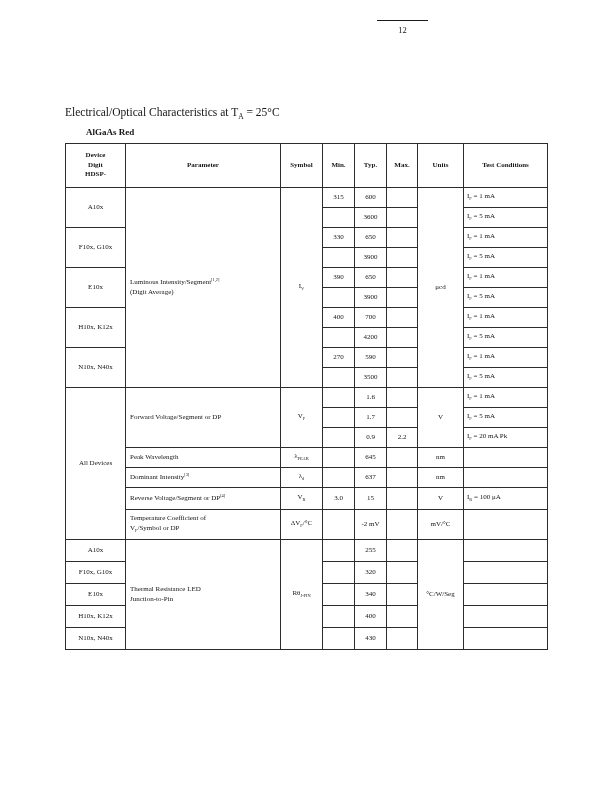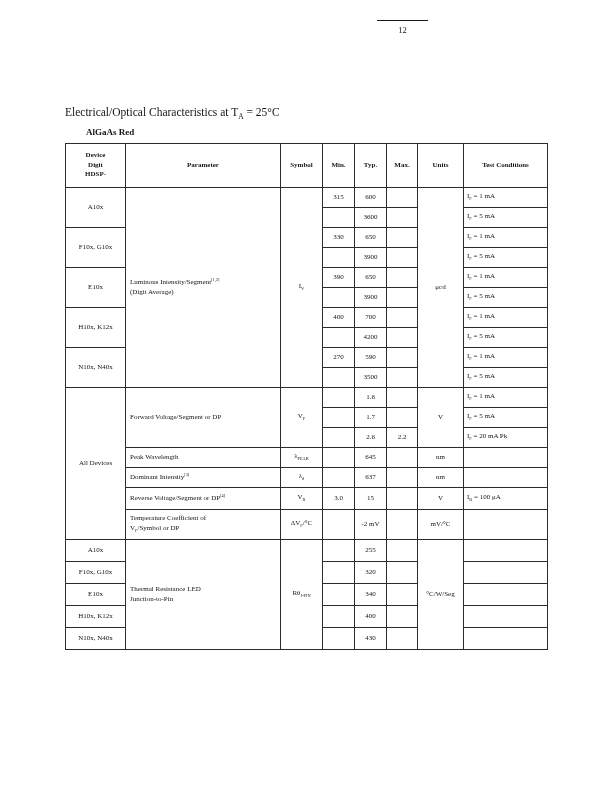--- a/index.html
+++ b/index.html
@@ -152,21 +152,21 @@
         <td class="tc"><span>I</span><sub>F</sub><span> = 1 mA</span></td>
       </tr>
       <tr class="r20">
         <td class="num"></td>
         <td class="num">1.7</td>
         <td class="num"></td>
         <td class="tc"><span>I</span><sub>F</sub><span> = 5 mA</span></td>
       </tr>
       <tr class="r20">
         <td class="num"></td>
-        <td class="num">2.6</td>
+        <td class="num">0.9</td>
         <td class="num">2.2</td>
         <td class="tc"><span>I</span><sub>F</sub><span> = 20 mA Pk</span></td>
       </tr>
 
       <tr class="r20">
         <td class="param">Peak Wavelength</td>
         <td class="sym"><span>λ</span><sub>PEAK</sub></td>
         <td class="num"></td>
         <td class="num">645</td>
         <td class="num"></td>

